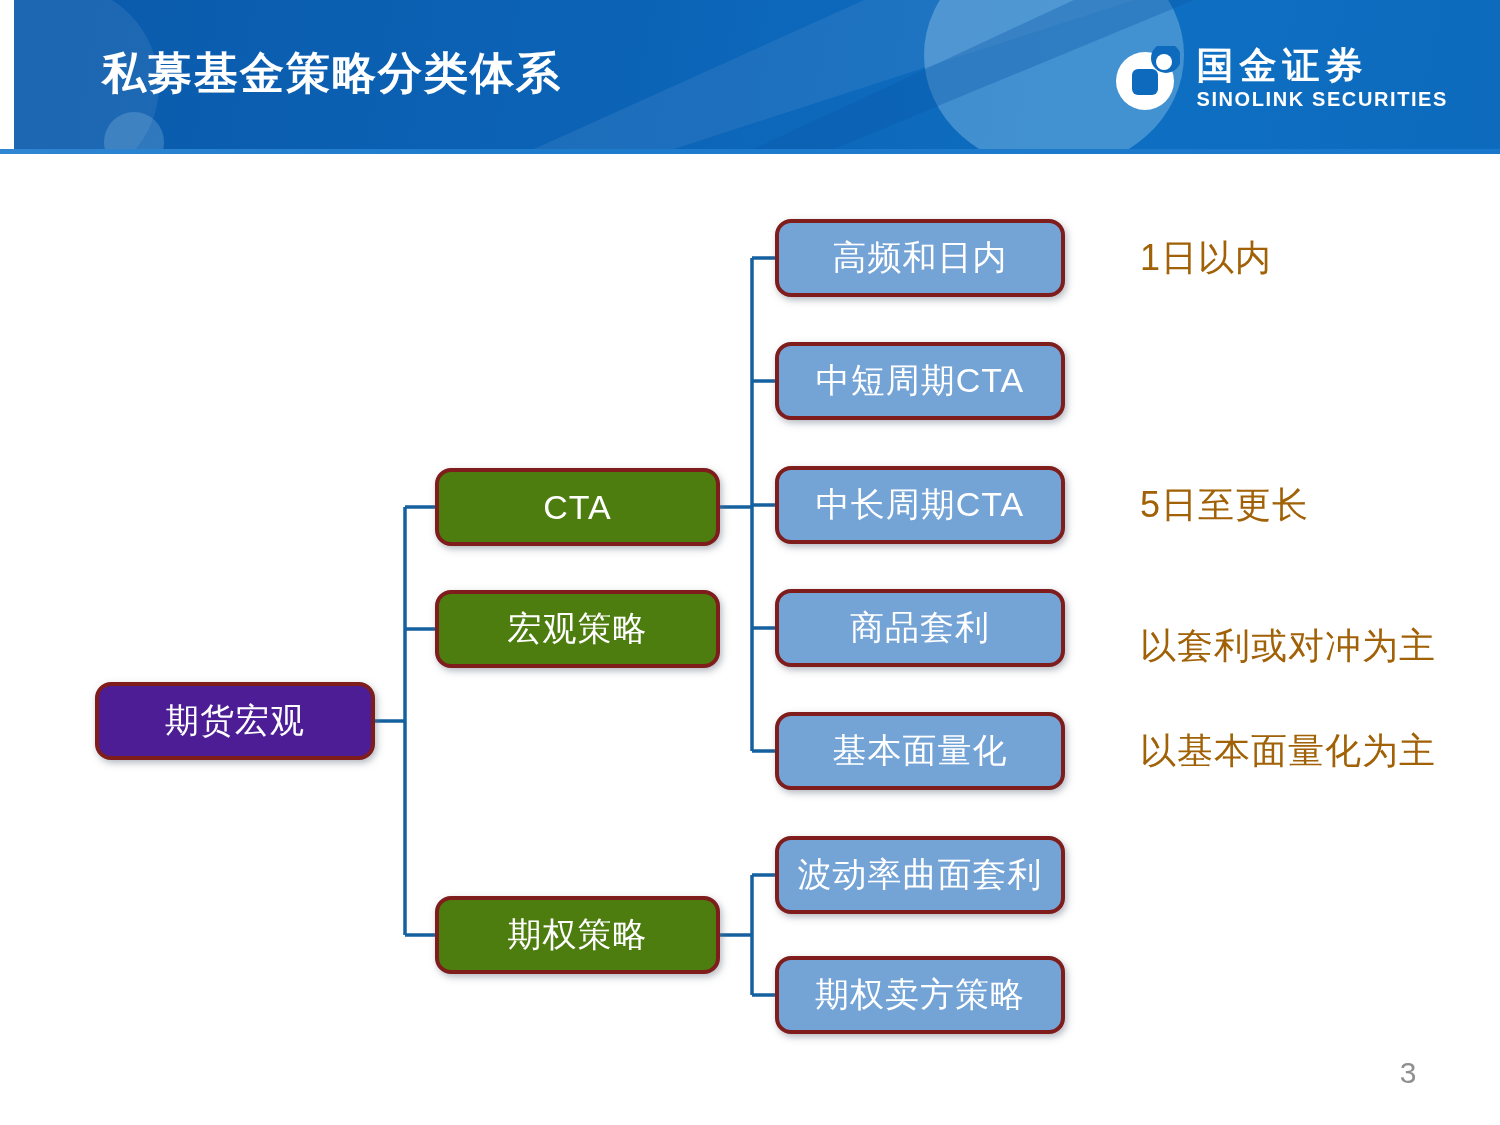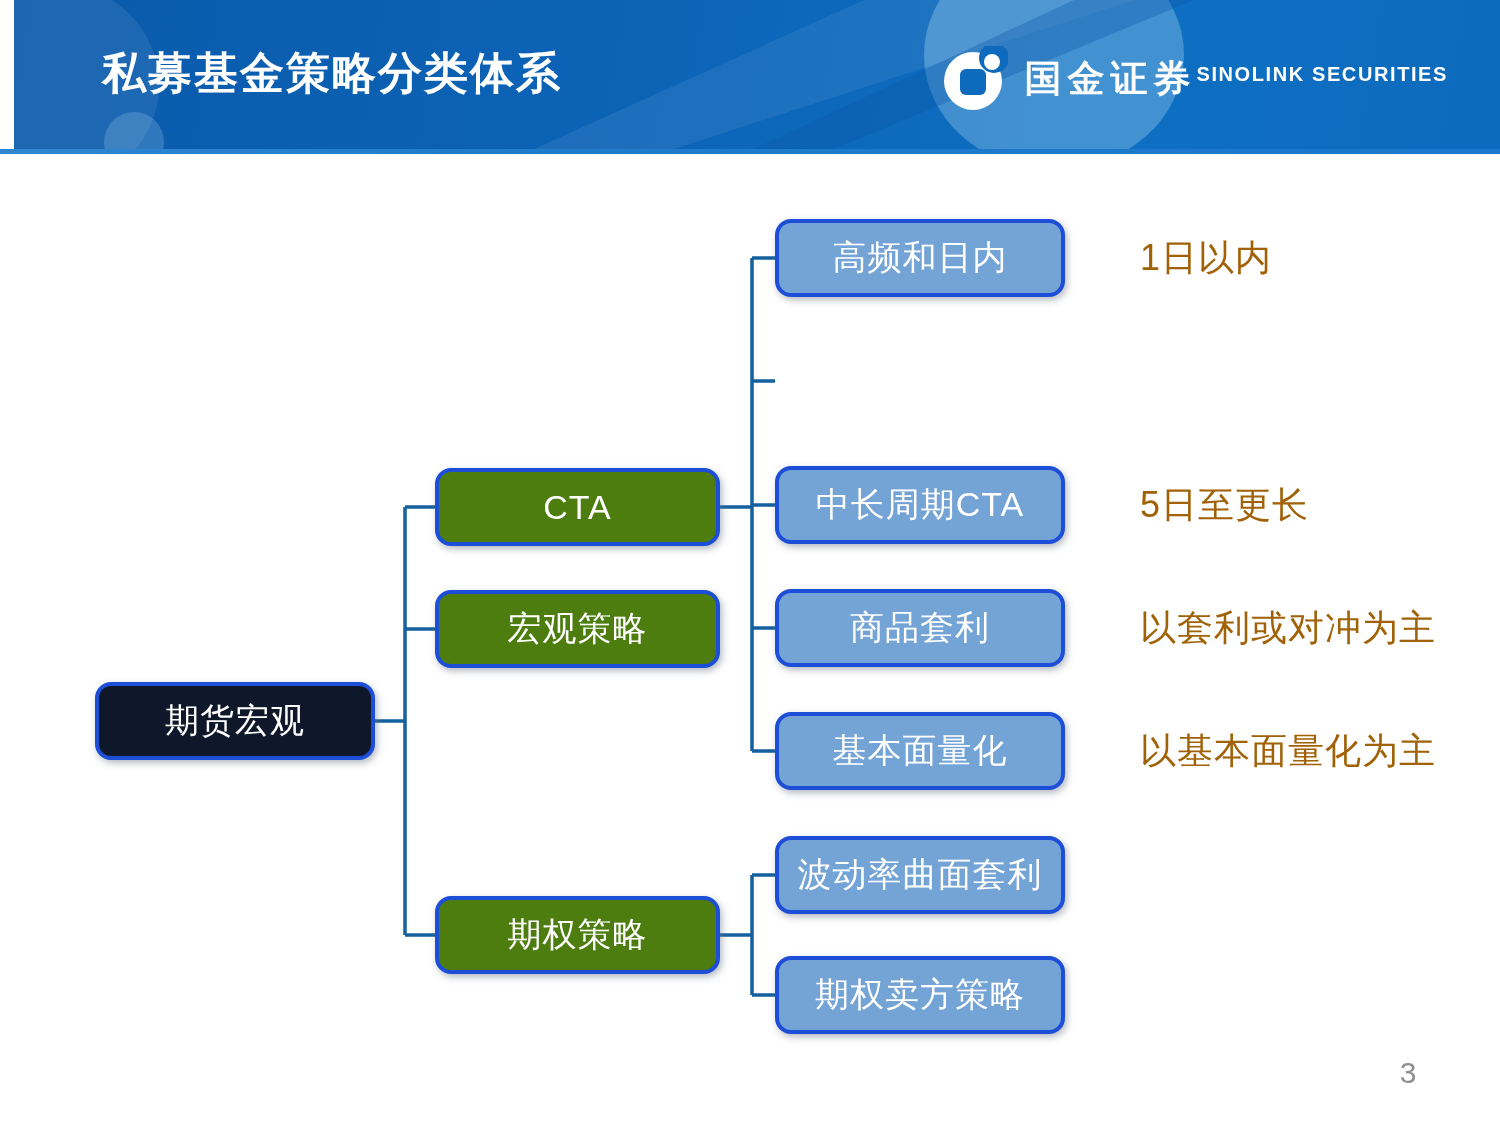--- a/index.html
+++ b/index.html
@@ -20,33 +20,33 @@
     background:linear-gradient(90deg,#2f86d2,#1f7ccd 30%,#1a78cc);
   }
   .header-deco{position:absolute;left:0;top:0;width:1500px;height:149px;}
   .slide-title{
     position:absolute;left:88px;top:44px;
     font-size:44px;font-weight:700;color:#ffffff;letter-spacing:2px;
   }
   
   .logo{position:absolute;right:66px;top:46px;display:flex;align-items:center;}
   .logo-mark{width:66px;height:66px;margin-right:16px;}
-  .logo-text{display:flex;flex-direction:row;}
+  .logo-text{display:flex;flex-direction:column;}
   .logo-cn{font-size:37px;font-weight:700;color:#ffffff;letter-spacing:6px;line-height:1.05;}
   .logo-en{font-size:20px;font-weight:700;color:#ffffff;letter-spacing:1.6px;margin-top:3px;}
   
   .connectors{position:absolute;left:0;top:0;width:1500px;height:1125px;}
   .node{
     position:absolute;box-sizing:border-box;height:78px;
     display:flex;align-items:center;justify-content:center;
-    border:4px solid #1d4ed8;border-radius:16px;
+    border:4px solid #7f1d1d;border-radius:16px;
     box-shadow:2px 3px 7px rgba(105,115,130,0.50);
     color:#ffffff;font-size:34px;letter-spacing:1px;
   }
-  .node-root{left:95px;width:280px;background:#0f172a;}
+  .node-root{left:95px;width:280px;background:#4c1d95;}
   .node-branch{left:435px;width:285px;background:#4d7c0f;}
   .node-leaf{left:775px;width:290px;background:#74a3d6;}
   .note{
     position:absolute;left:1140px;height:78px;display:flex;align-items:center;
     color:#a16207;font-size:36px;letter-spacing:1px;
   }
   .page-number{
     position:absolute;left:1388px;top:1056px;width:40px;text-align:center;
     color:#8f8f8f;font-size:30px;
   }
@@ -115,36 +115,39 @@
   <div class="node node-branch" style="top:590px">
     <span>宏观策略</span>
   </div>
   <div class="node node-branch" style="top:896px">
     <span>期权策略</span>
   </div>
 
   <div class="node node-leaf" style="top:219px">
     <span>高频和日内</span>
   </div>
+  <div class="node node-leaf" style="top:342px">
+    <span>中短周期CTA</span>
+  </div>
   <div class="node node-leaf" style="top:466px">
     <span>中长周期CTA</span>
   </div>
   <div class="node node-leaf" style="top:589px">
     <span>商品套利</span>
   </div>
   <div class="node node-leaf" style="top:836px">
     <span>波动率曲面套利</span>
   </div>
   <div class="node node-leaf" style="top:712px">
     <span>基本面量化</span>
   </div>
   <div class="node node-leaf" style="top:956px">
     <span>期权卖方策略</span>
   </div>
 
   <div class="note" style="top:219px">1日以内</div>
   <div class="note" style="top:466px">5日至更长</div>
-  <div class="note" style="top:589px">以套利或对冲为主</div>
+  <div class="note" style="top:607px">以套利或对冲为主</div>
   <div class="note" style="top:712px">以基本面量化为主</div>
 
   <div class="page-number">3</div>
 
 </div>
 
 </body></html>

